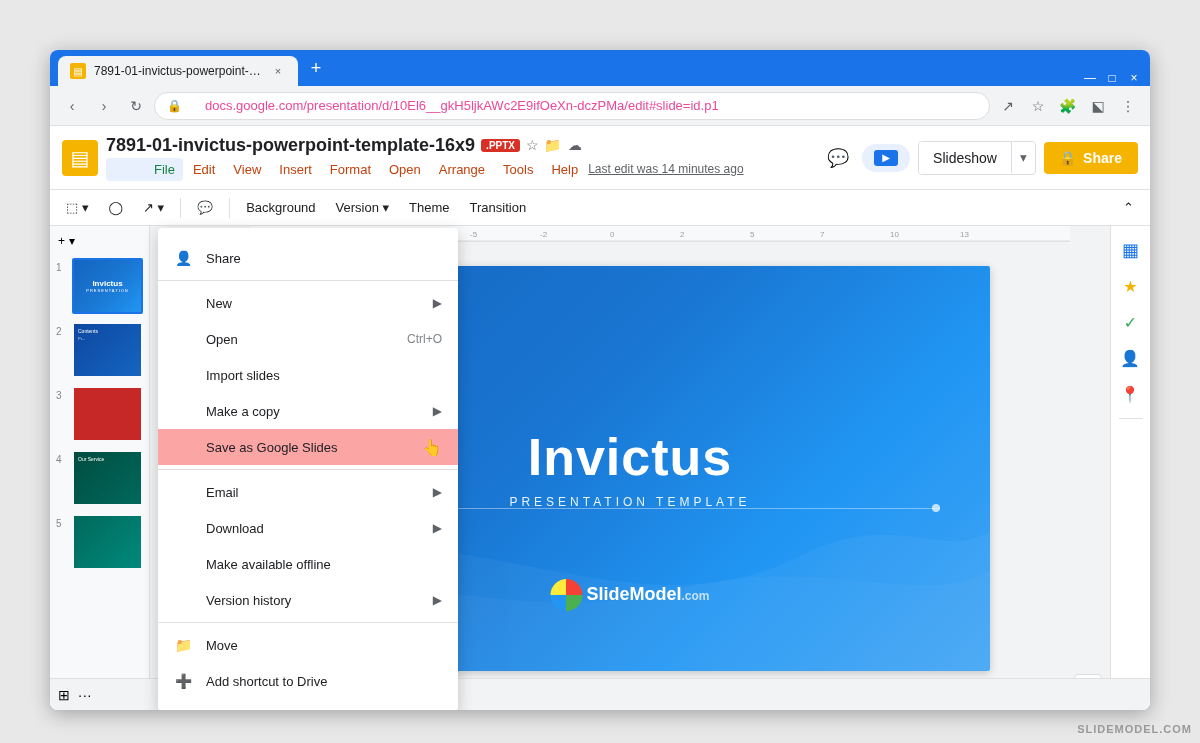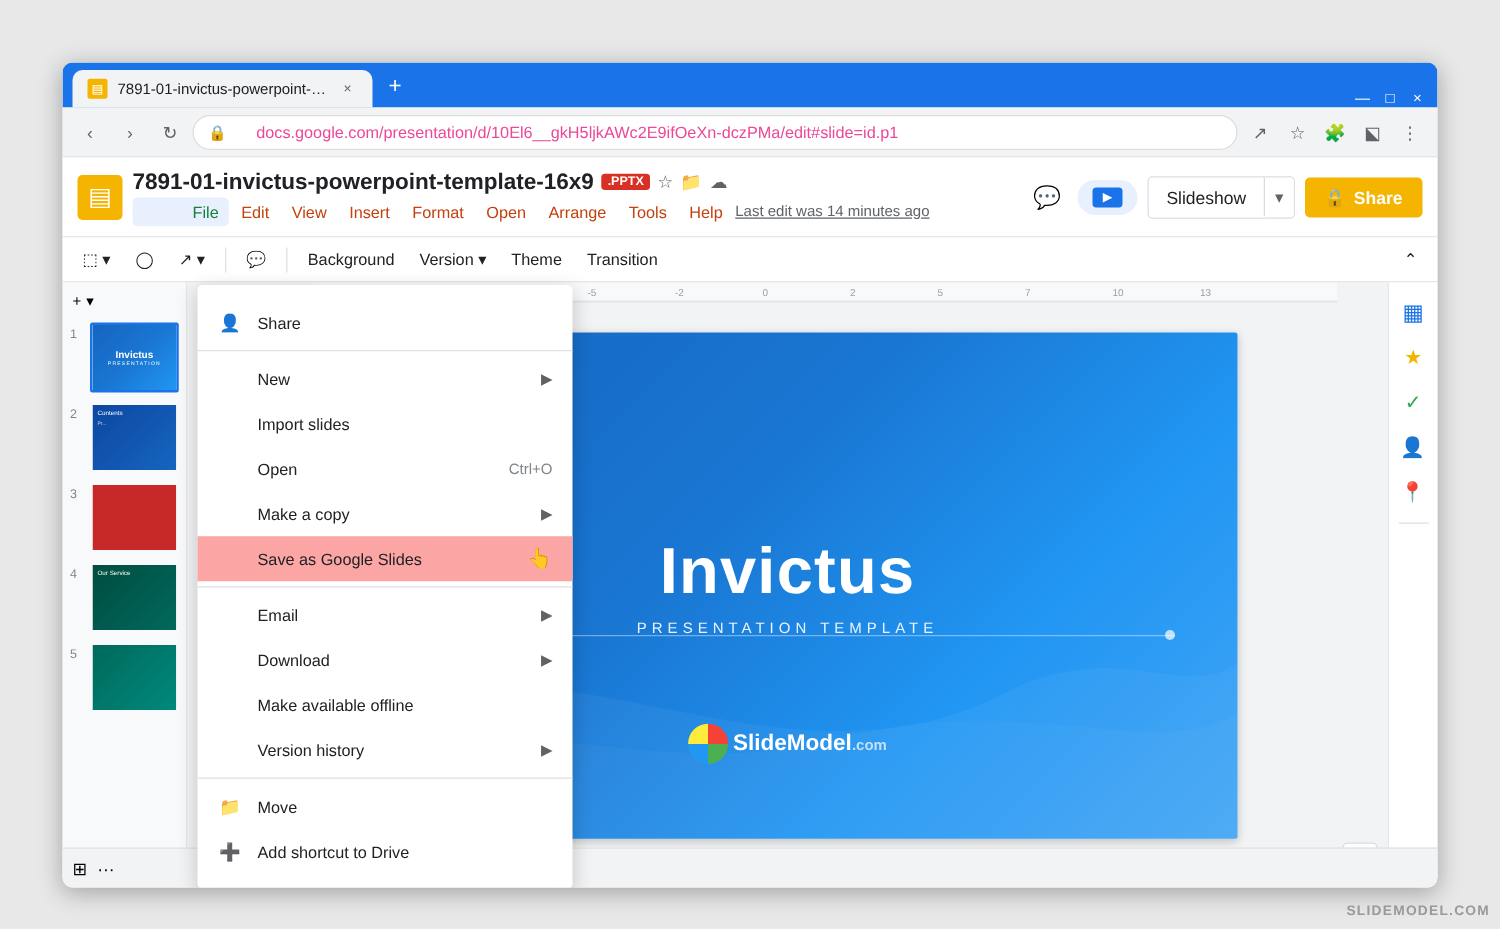--- a/index.html
+++ b/index.html
@@ -832,26 +832,26 @@
     </div>
 
     <div class="menu-section">
       <div class="dropdown-item">
         <div class="item-icon"></div>
         <span class="item-label">New</span>
         <span class="item-arrow">▶</span>
       </div>
       <div class="dropdown-item">
         <div class="item-icon"></div>
-        <span class="item-label">Import slides</span>
-      </div>
-      <div class="dropdown-item">
-        <div class="item-icon"></div>
         <span class="item-label">Open</span>
         <span class="item-shortcut">Ctrl+O</span>
+      </div>
+      <div class="dropdown-item">
+        <div class="item-icon"></div>
+        <span class="item-label">Import slides</span>
       </div>
       <div class="dropdown-item">
         <div class="item-icon"></div>
         <span class="item-label">Make a copy</span>
         <span class="item-arrow">▶</span>
       </div>
       <div class="dropdown-item highlighted">
         <div class="item-icon"></div>
         <span class="item-label">Save as Google Slides</span>
         <span class="cursor-hand">👆</span>

